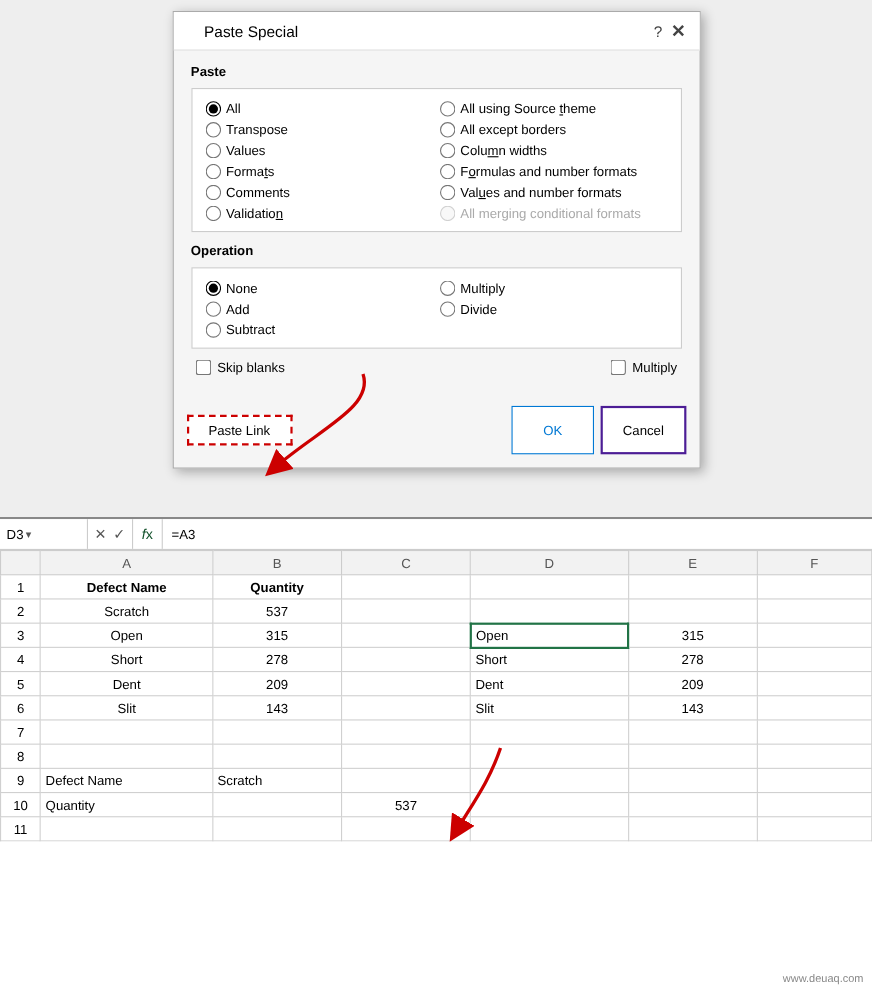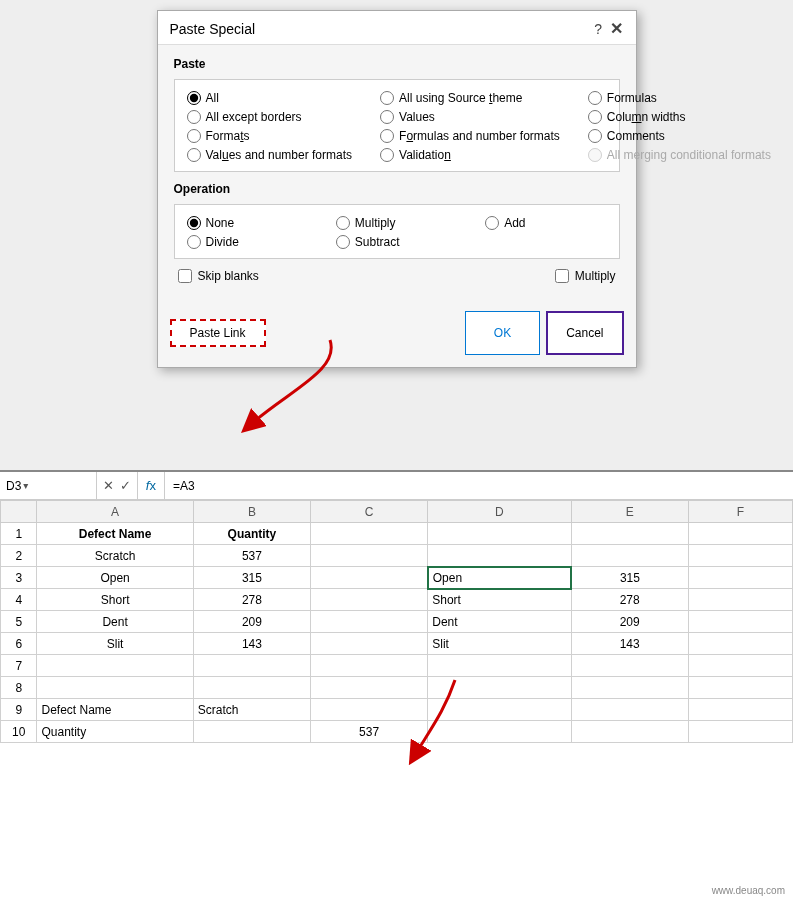--- a/index.html
+++ b/index.html
@@ -36,21 +36,21 @@
     .dialog {
       background: #f5f5f5;
       border: 1px solid #aaa;
       box-shadow: 3px 3px 10px rgba(0,0,0,0.3);
       width: 480px;
       padding: 0;
     }
 
     .dialog-titlebar {
       background: white;
-      padding: 8px 12px 6px 12px;
+      padding: 8px 12px 6px 28px;
       display: flex;
       justify-content: space-between;
       align-items: center;
       border-bottom: 1px solid #ddd;
     }
 
     .dialog-title {
       font-size: 14px;
       font-weight: 400;
       color: #000;
@@ -88,22 +88,22 @@
 
     .paste-section {
       border: 1px solid #ccc;
       padding: 10px 12px 8px;
       margin-bottom: 10px;
       background: white;
     }
 
     .radio-grid {
       display: grid;
-      grid-template-columns: 1fr 1fr 1fr;
-      gap: 3px 28px;
+      grid-template-columns: 1fr 1fr;
+      gap: 3px 6px;
     }
 
     .radio-item {
       display: flex;
       align-items: center;
       gap: 5px;
       padding: 1px 0;
       white-space: nowrap;
     }
 
@@ -216,21 +216,21 @@
     .formula-bar {
       display: flex;
       align-items: center;
       height: 28px;
       border-bottom: 1px solid #ccc;
       background: white;
       padding: 0;
     }
 
     .cell-ref-box {
-      width: 97px;
+      width: 80px;
       border-right: 1px solid #ccc;
       height: 100%;
       display: flex;
       align-items: center;
       padding: 0 6px;
       font-size: 12px;
     }
 
     .cell-ref-dropdown {
       font-size: 10px;
@@ -249,21 +249,21 @@
 
     .formula-icon {
       font-size: 13px;
       color: #555;
       cursor: pointer;
     }
 
     .formula-fx {
       padding: 0 8px;
       font-size: 13px;
-      color: #0369a1;
+      color: #14532d;
       border-right: 1px solid #ccc;
       height: 100%;
       display: flex;
       align-items: center;
     }
 
     .formula-content {
       padding: 0 8px;
       font-size: 12px;
       flex: 1;
@@ -367,21 +367,21 @@
           <div class="radio-item">
             <input type="radio" name="paste" id="p_all" checked="" style="">
             <label for="p_all">All</label>
           </div>
           <div class="radio-item">
             <input type="radio" name="paste" id="p_ast" style="">
             <label for="p_ast">All using Source <u>t</u>heme</label>
           </div>
           <div class="radio-item">
             <input type="radio" name="paste" id="p_form" style="">
-            <label for="p_form">Formulas</label>
+            <label for="p_form">Transpose</label>
           </div>
           <div class="radio-item">
             <input type="radio" name="paste" id="p_aeb" style="">
             <label for="p_aeb">All except borders</label>
           </div>
           <div class="radio-item">
             <input type="radio" name="paste" id="p_val" style="">
             <label for="p_val">Values</label>
           </div>
           <div class="radio-item">
@@ -613,18 +613,27 @@
         <tr>
           <td class="row-header">10</td>
           <td>Quantity</td>
           <td></td>
           <td class="center">537</td>
           <td></td>
           <td></td>
           <td></td>
         </tr>
 
+        <tr>
+          <td class="row-header">11</td>
+          <td></td>
+          <td></td>
+          <td></td>
+          <td></td>
+          <td></td>
+          <td></td>
+        </tr>
       </tbody>
     </table>
   </div>
 
   <div class="watermark">www.deuaq.com</div>
 </div>
 
 </body></html>

